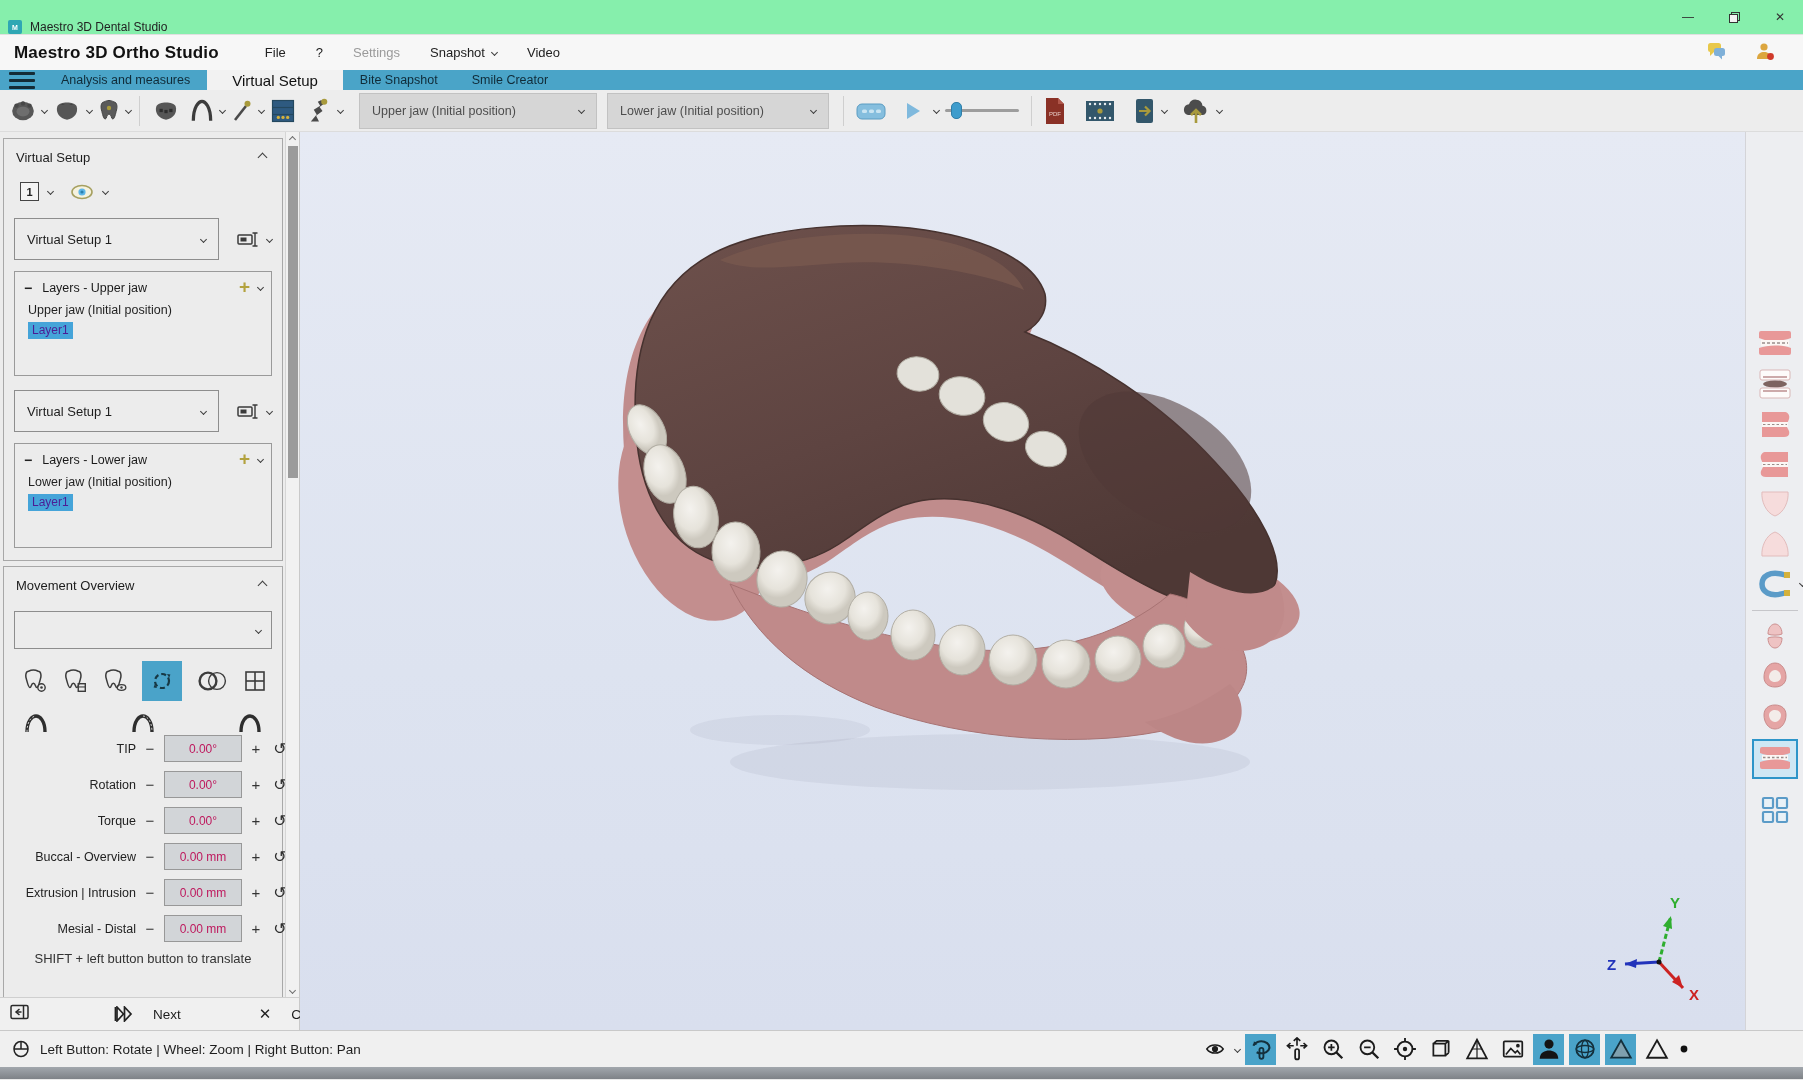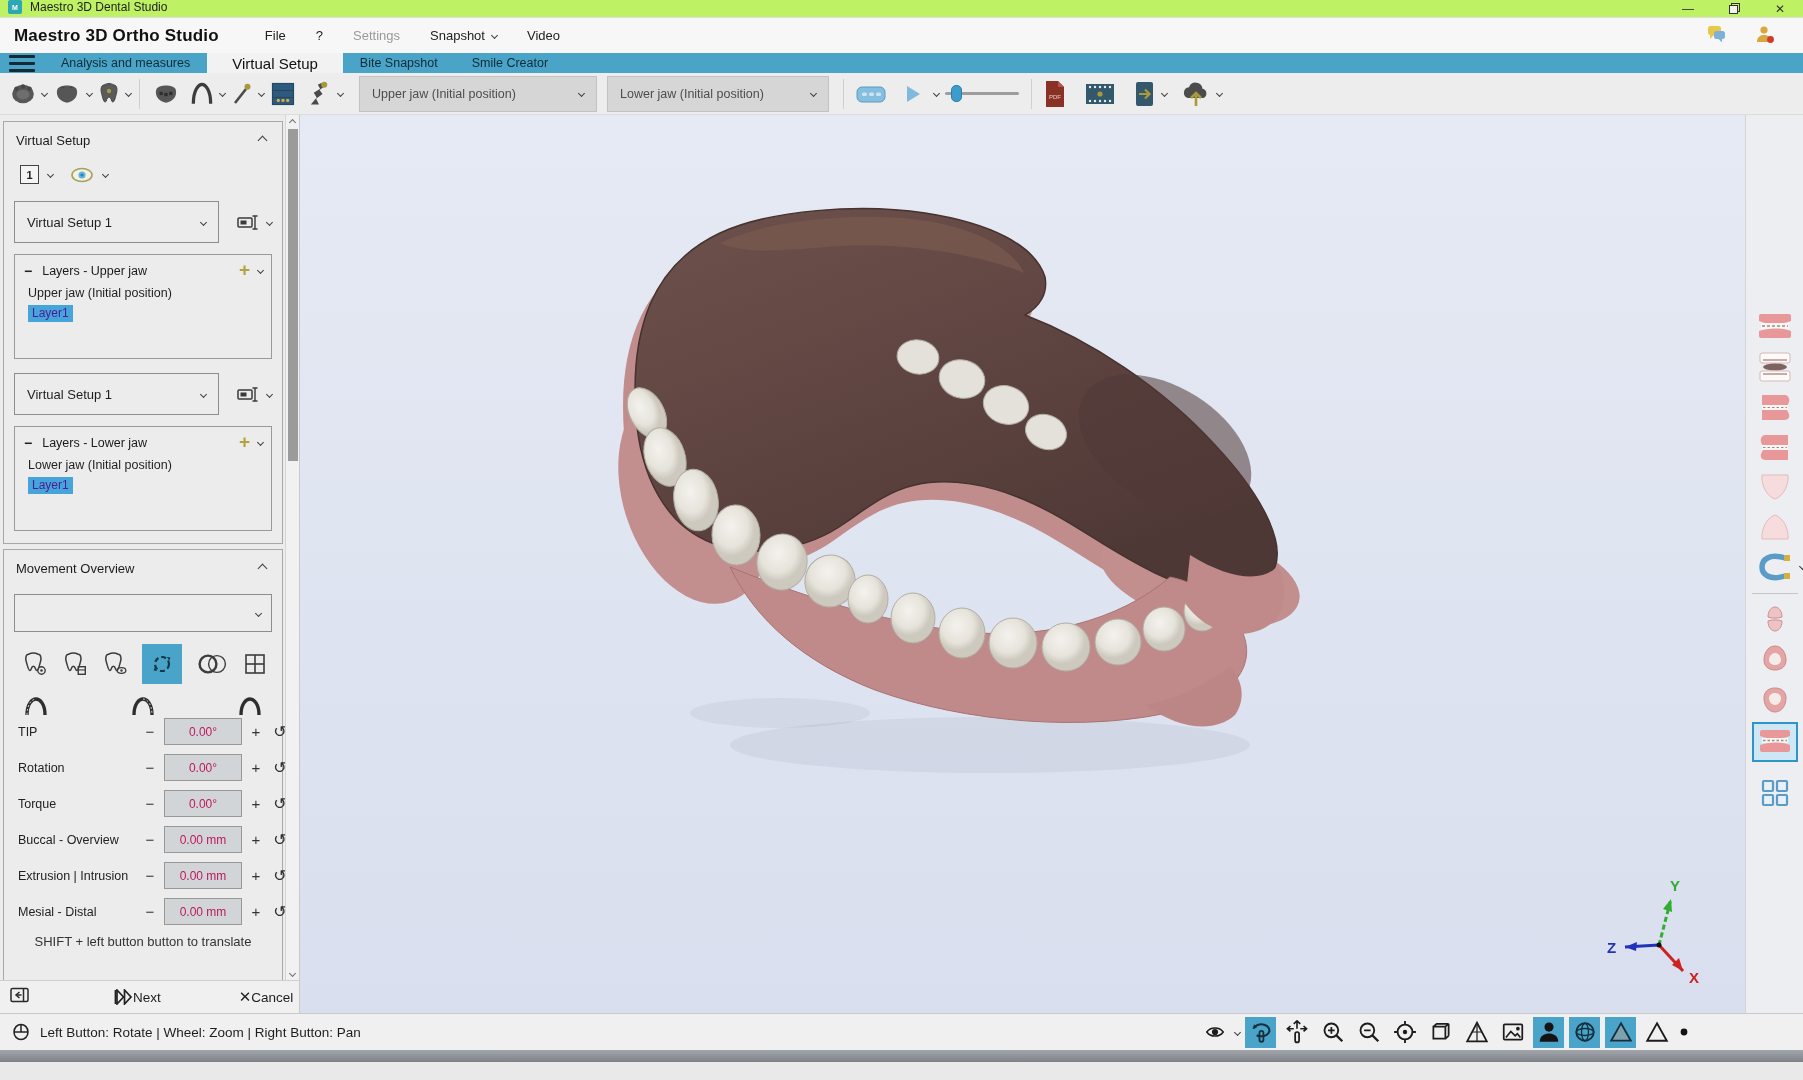--- a/index.html
+++ b/index.html
@@ -4,21 +4,21 @@
 <style>
 * { box-sizing: border-box; margin:0; padding:0; }
 html,body { width:1803px; height:1080px; overflow:hidden;
   font-family:"Liberation Sans",sans-serif; background:#e9e9e9; color:#222; }
 .cv { display:inline-block; width:7px; height:7px; border-right:1.6px solid #3e3e3e;
   border-bottom:1.6px solid #3e3e3e; transform:rotate(45deg); flex:none; }
 .cv.up { transform:rotate(-135deg); }
 .cv.sm { width:5px; height:5px; }
 
 
-.titlebar { height:18px; background:#bef264; display:flex; align-items:flex-start;
+.titlebar { height:35px; background:#86efac; display:flex; align-items:flex-end;
   border-bottom:1px solid #e0e0e0; font-size:12px; }
 .appicon { width:14px; height:14px; background:#2ea7b4; margin:0 8px 0 8px;
   border-radius:2px; display:flex; align-items:center; justify-content:center;
   color:#fff; font-size:7px; font-weight:bold; }
 .wbtns { margin-left:auto; display:flex; height:100%; }
 .wbtn { width:46px; height:100%; display:flex; align-items:center; justify-content:center;
   font-size:12px; color:#333; }
 
 
 .menubar { height:35px; background:#f7f7f7; display:flex; align-items:center; padding:0 14px; }
@@ -82,30 +82,30 @@
 .mselect { margin-top:16px; height:38px; border:1px solid #8d8d8d; display:flex; align-items:center;
   padding:0 10px; background:#ececec; }
 .mselect .cv { margin-left:auto; }
 .mo-icons { display:flex; align-items:center; justify-content:space-between; margin:12px 6px 0 8px; }
 .mo-ic { display:flex; align-items:center; justify-content:center; }
 .mo-ic.active { background:#4aa3c9; width:40px; height:40px; }
 .archrow { display:flex; align-items:center; justify-content:space-between; margin:12px 10px 0 10px; }
 .mrow { display:grid; grid-template-columns:118px 14px 78px 14px 20px; align-items:center;
   column-gap:7px; margin:0 0 9px 4px; }
 .mrow:first-of-type { margin-top:15px; }
-.mlabel { font-size:12.5px; color:#222; text-align:left; }
+.mlabel { font-size:12.5px; color:#222; text-align:right; }
 .mpm { font-size:15px; color:#333; text-align:center; }
 .mval { height:27px; background:#d2d5d8; border:1px solid #989898; display:flex;
   align-items:center; justify-content:center; font-size:12px; color:#be185d; }
 .mreset { font-size:16px; color:#2e2e2e; text-align:center; }
 .hint { font-size:13px; color:#333; text-align:center; margin-top:4px; white-space:nowrap; }
 
 .actionbar { position:absolute; bottom:0; left:0; width:100%; height:33px; background:#f0f0f0;
   border-top:1px solid #cfcfcf; display:flex; align-items:center; padding:0 10px; }
-.abtn { display:flex; align-items:center; gap:0; font-size:13.5px; color:#1d1d1d; }
+.abtn { display:flex; align-items:center; gap:20px; font-size:13.5px; color:#1d1d1d; }
 .abtn.next { margin-left:84px; }
 .abtn.cancel { margin-left:78px; }
 .xglyph { font-size:15px; color:#222; }
 
 
 .viewport { flex:1; position:relative; background:linear-gradient(180deg,#e6eaf4 0%,#dde3f0 60%,#d9dfee 100%); overflow:hidden; }
 .viewport svg.model { position:absolute; left:0; top:0; }
 .gizmo { position:absolute; right:24px; bottom:28px; }
 
 

